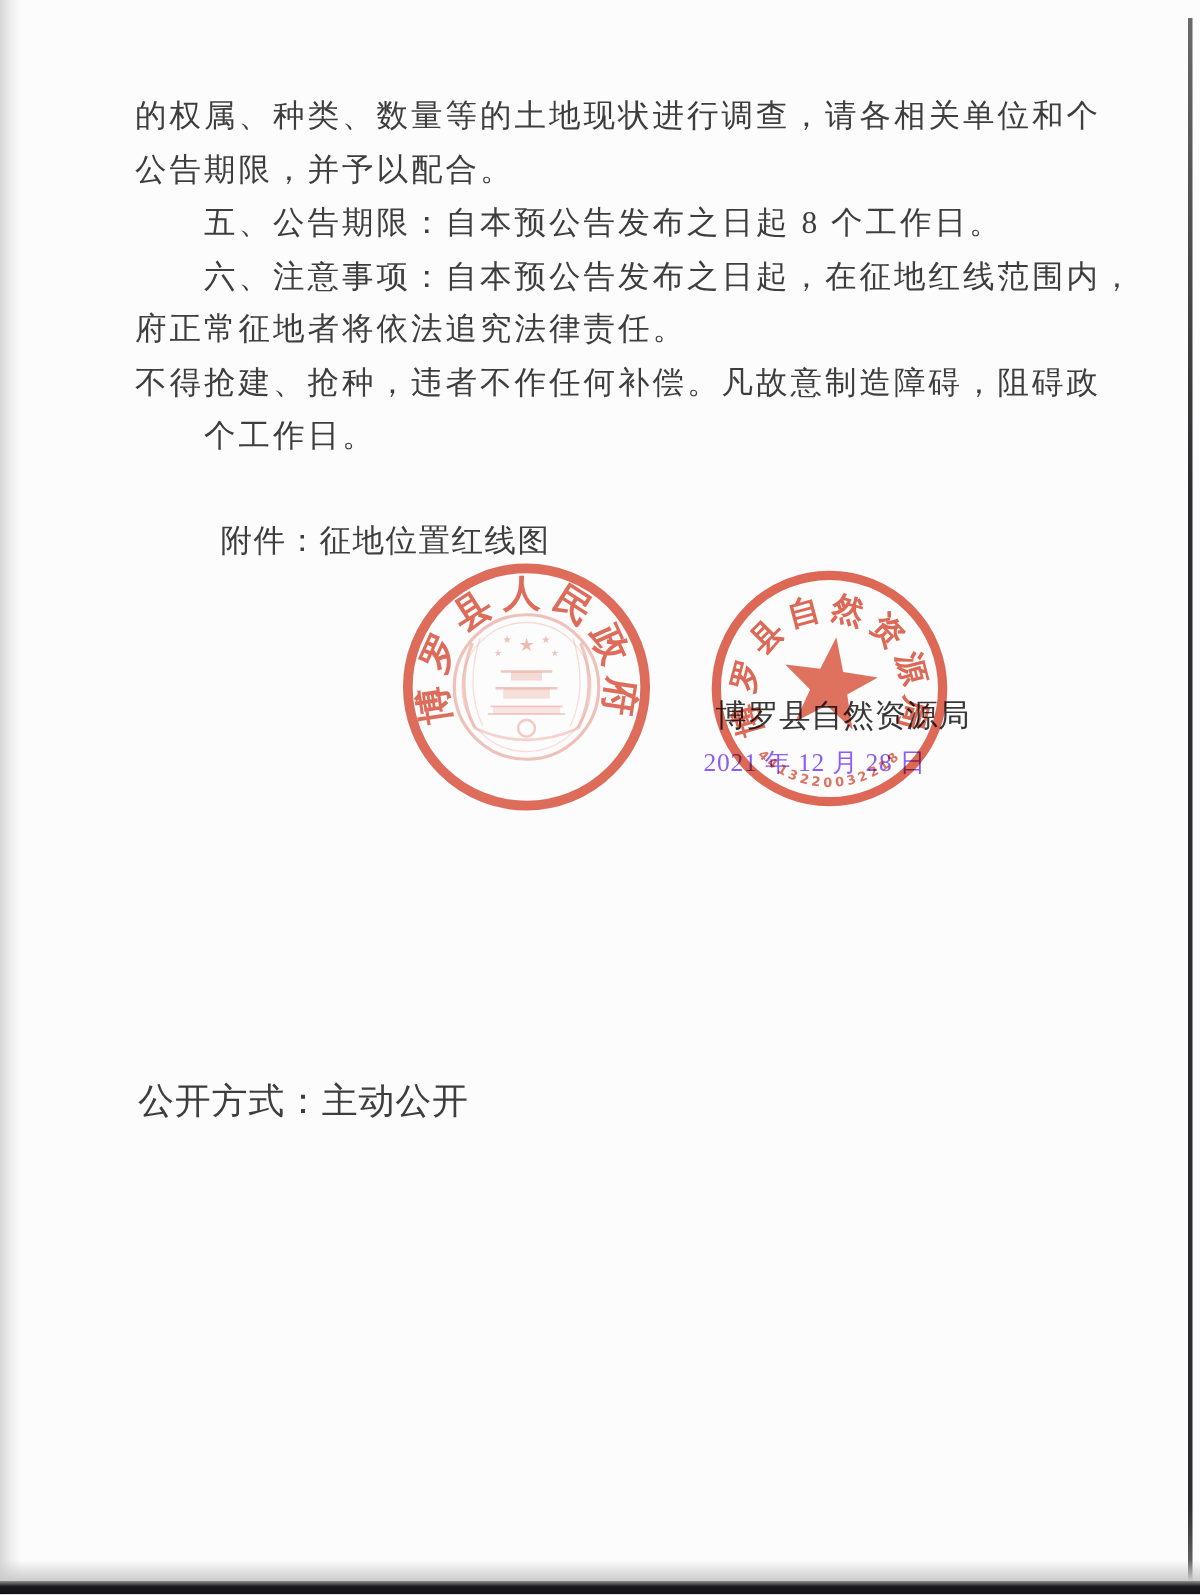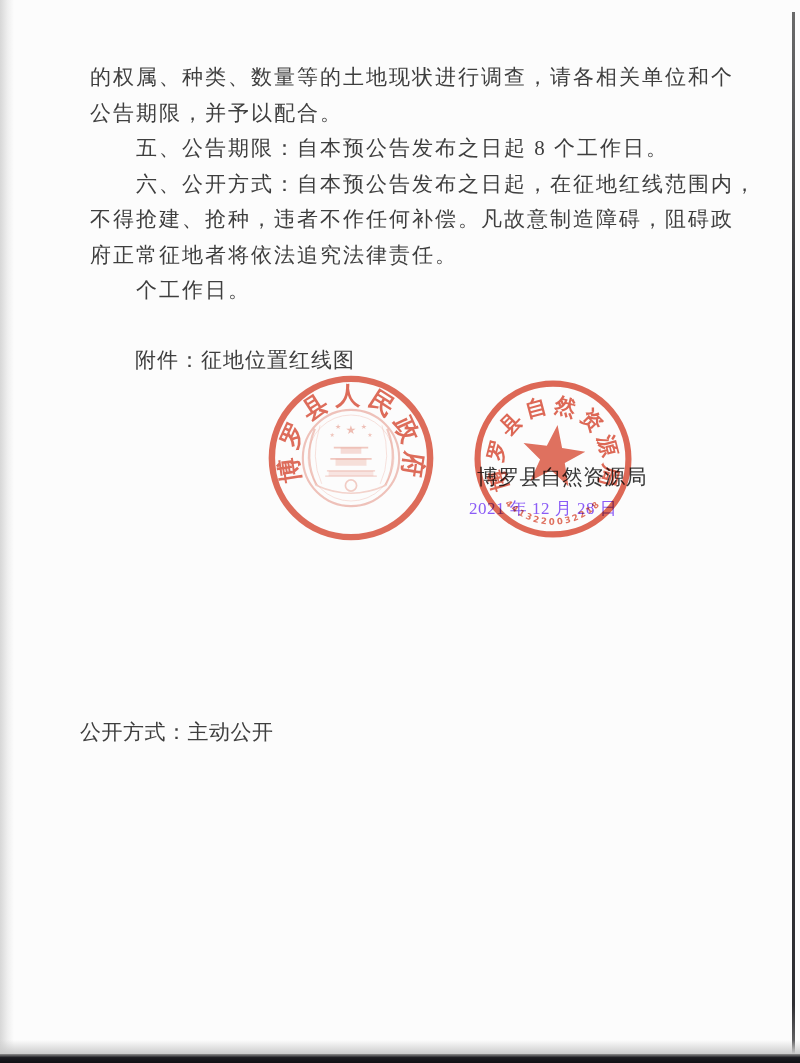--- a/index.html
+++ b/index.html
@@ -35,37 +35,37 @@
   }
   
   .body-text {
     position: absolute; left: 90px; top: 60px; width: 640px;
     font-size: 21px; letter-spacing: 2px; line-height: 35.5px;
     z-index: 2;
   }
   .line { white-space: nowrap; }
   .line.indent { padding-left: 46px; }
   .attachment-line {
-    position: absolute; left: 135px; top: 346px;
+    position: absolute; left: 147px; top: 346px;
     font-size: 21px; letter-spacing: 1px; white-space: nowrap;
     z-index: 2;
   }
   .signature-agency {
     position: absolute; left: 477px; top: 463px;
     font-size: 21px; letter-spacing: 0.2px; white-space: nowrap;
     color: #383838; z-index: 2;
   }
   .signature-date {
     position: absolute; left: 469px; top: 497px;
     font-size: 17px; letter-spacing: 0.5px; white-space: nowrap;
     color: #8b5cf6; z-index: 2;
   }
   .footer-line {
-    position: absolute; left: 80px; top: 718px;
-    font-size: 21px; letter-spacing: 0.5px; white-space: nowrap;
+    position: absolute; left: 92px; top: 718px;
+    font-size: 24px; letter-spacing: 0.5px; white-space: nowrap;
     z-index: 2;
   }
   
   .seal {
     position: absolute; z-index: 3;
     mix-blend-mode: multiply;
     opacity: 0.93;
   }
   .seal-gov  { left: 265px; top: 372px; width: 172px; height: 172px; }
   .seal-bur  { left: 471px; top: 377px; width: 164px; height: 164px; }
@@ -77,23 +77,23 @@
 
   <div class="edge-left"></div>
   <div class="edge-right-line"></div>
   <div class="edge-bottom-gray"></div>
   <div class="edge-bottom-dark"></div>
 
   <div class="body-text">
     <div class="line">的权属、种类、数量等的土地现状进行调查，请各相关单位和个</div>
     <div class="line">公告期限，并予以配合。</div>
     <div class="line indent">五、公告期限：自本预公告发布之日起 8 个工作日。</div>
-    <div class="line indent">六、公开方式：自本预公告发布之日起，在征地红线范围内，</div>
+    <div class="line indent">六、注意事项：自本预公告发布之日起，在征地红线范围内，</div>
+    <div class="line">府正常征地者将依法追究法律责任。</div>
     <div class="line">不得抢建、抢种，违者不作任何补偿。凡故意制造障碍，阻碍政</div>
-    <div class="line">府正常征地者将依法追究法律责任。</div>
     <div class="line indent">个工作日。</div>
   </div>
 
   <div class="attachment-line">附件：征地位置红线图</div>
 
   <div class="signature-agency">博罗县自然资源局</div>
   <div class="signature-date">2021 年 12 月 28 日</div>
 
   <div class="footer-line">公开方式：主动公开</div>
 

